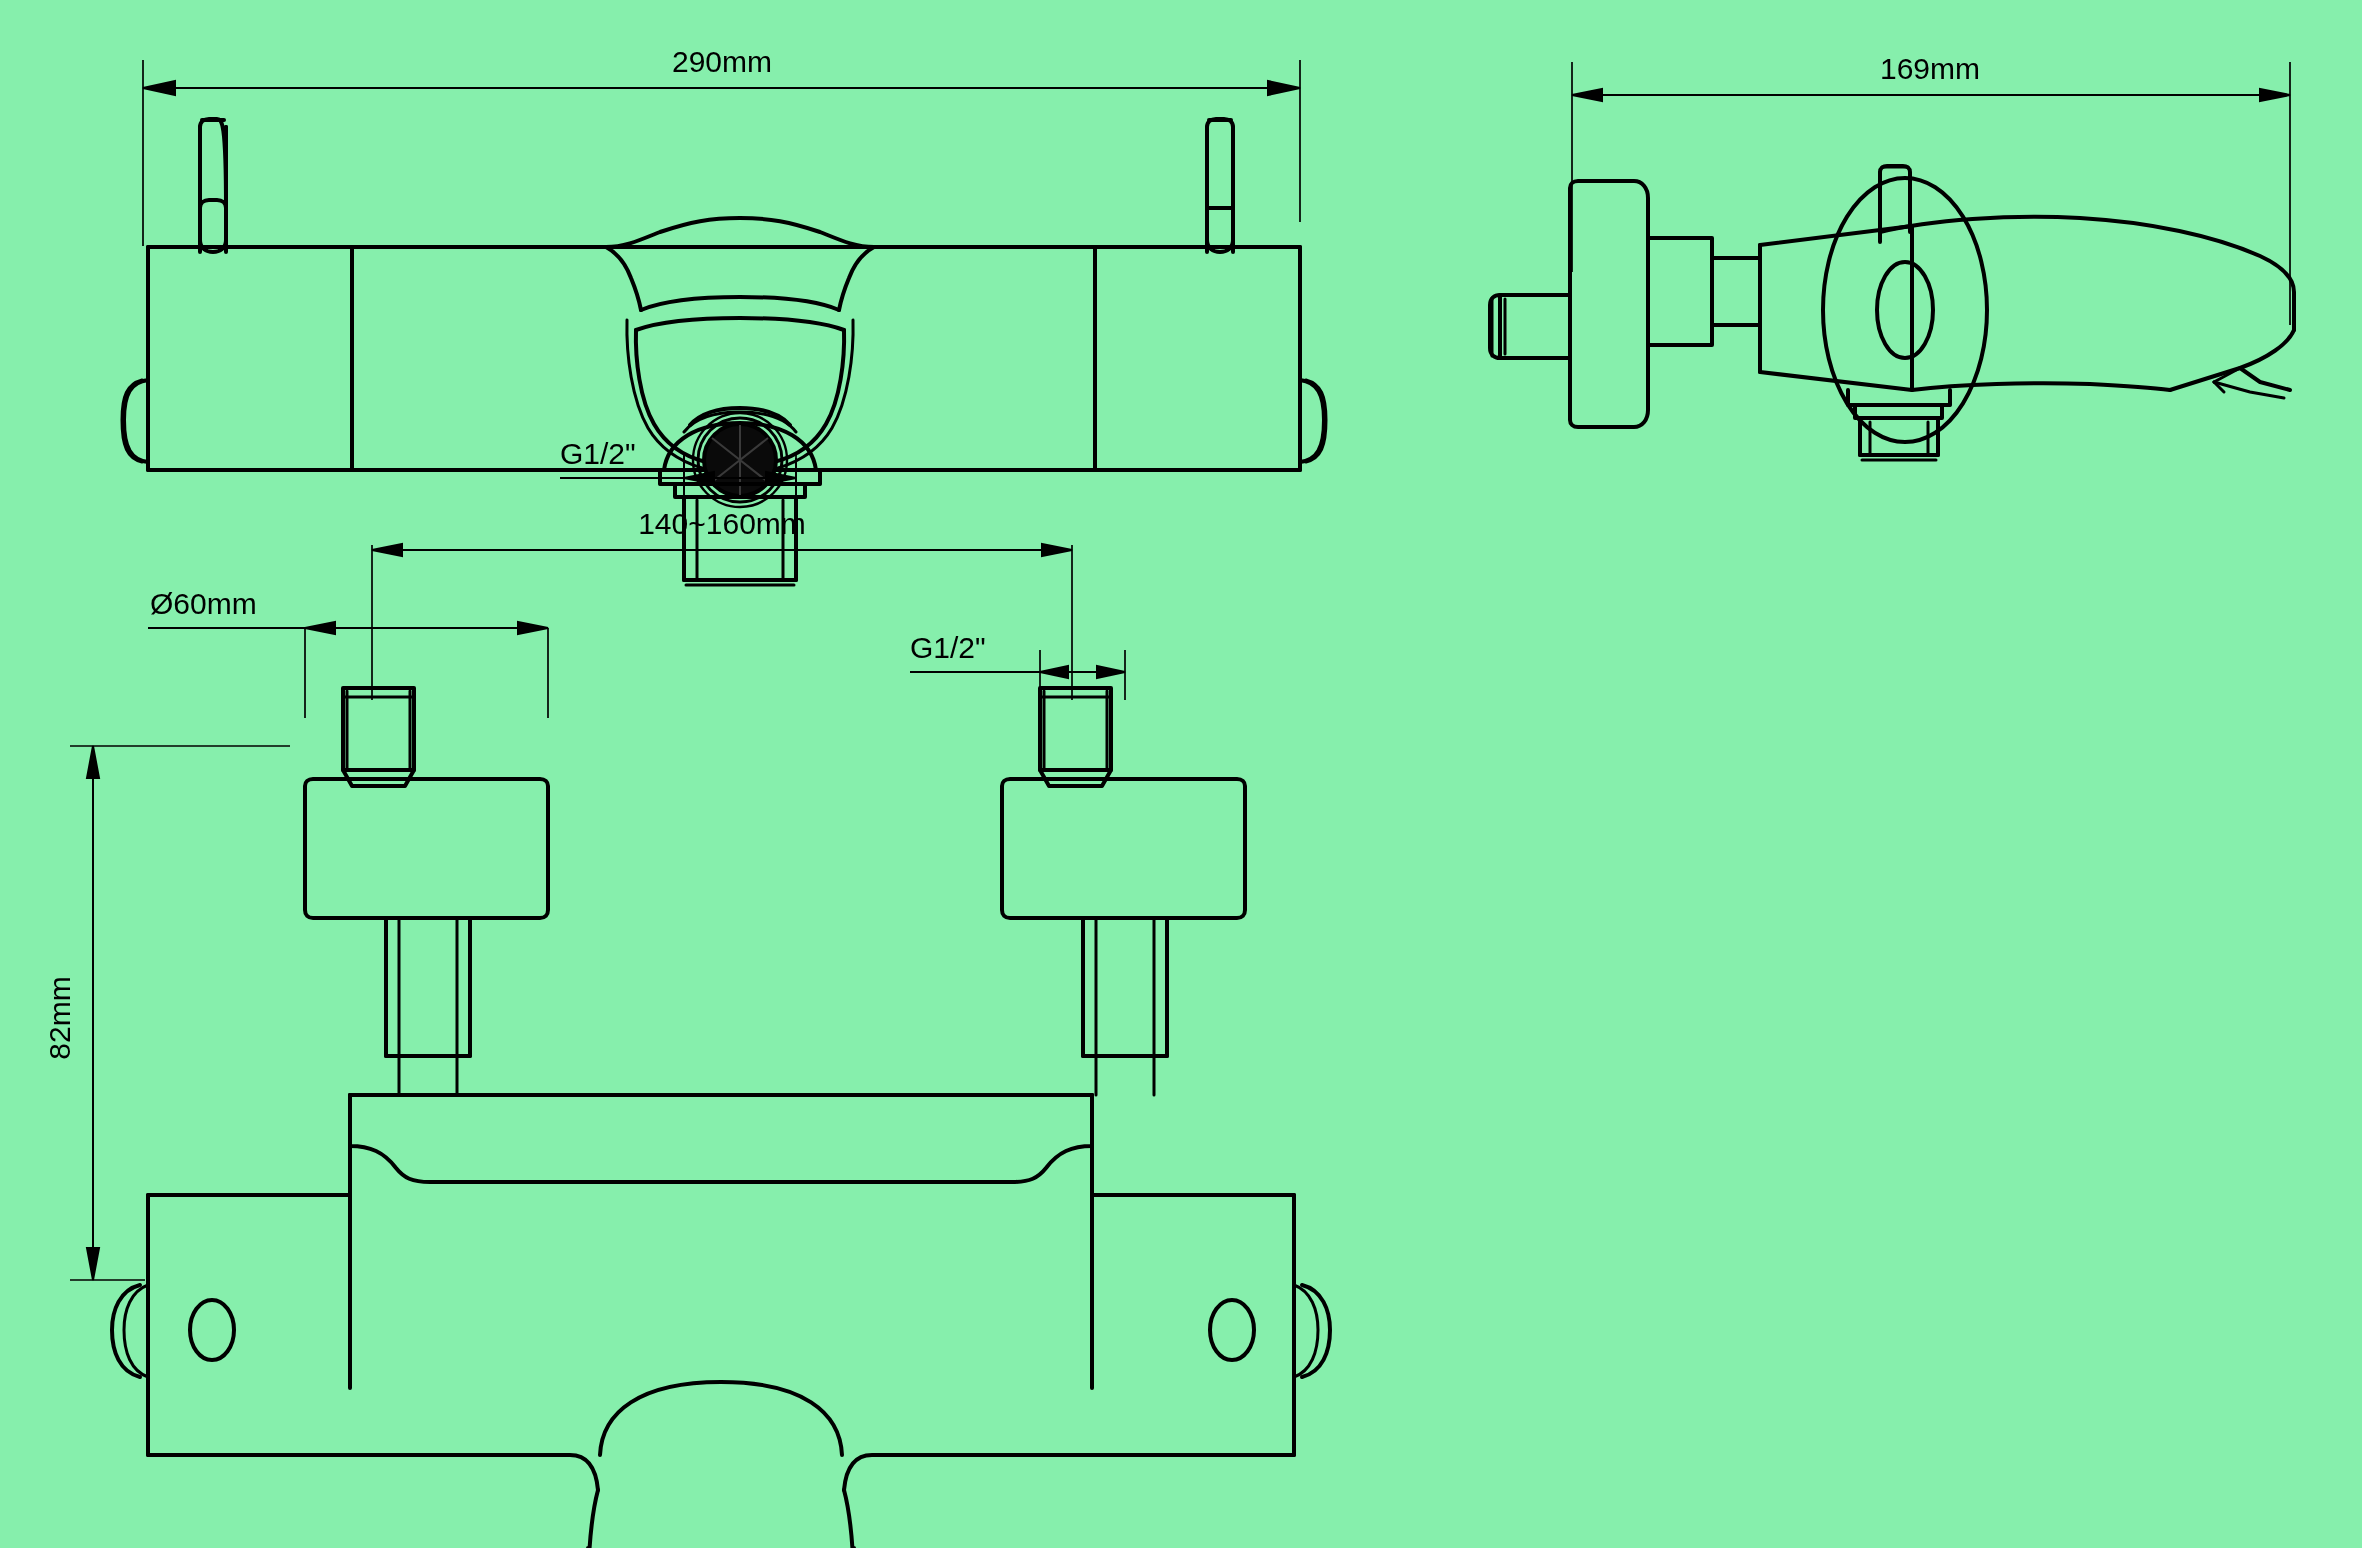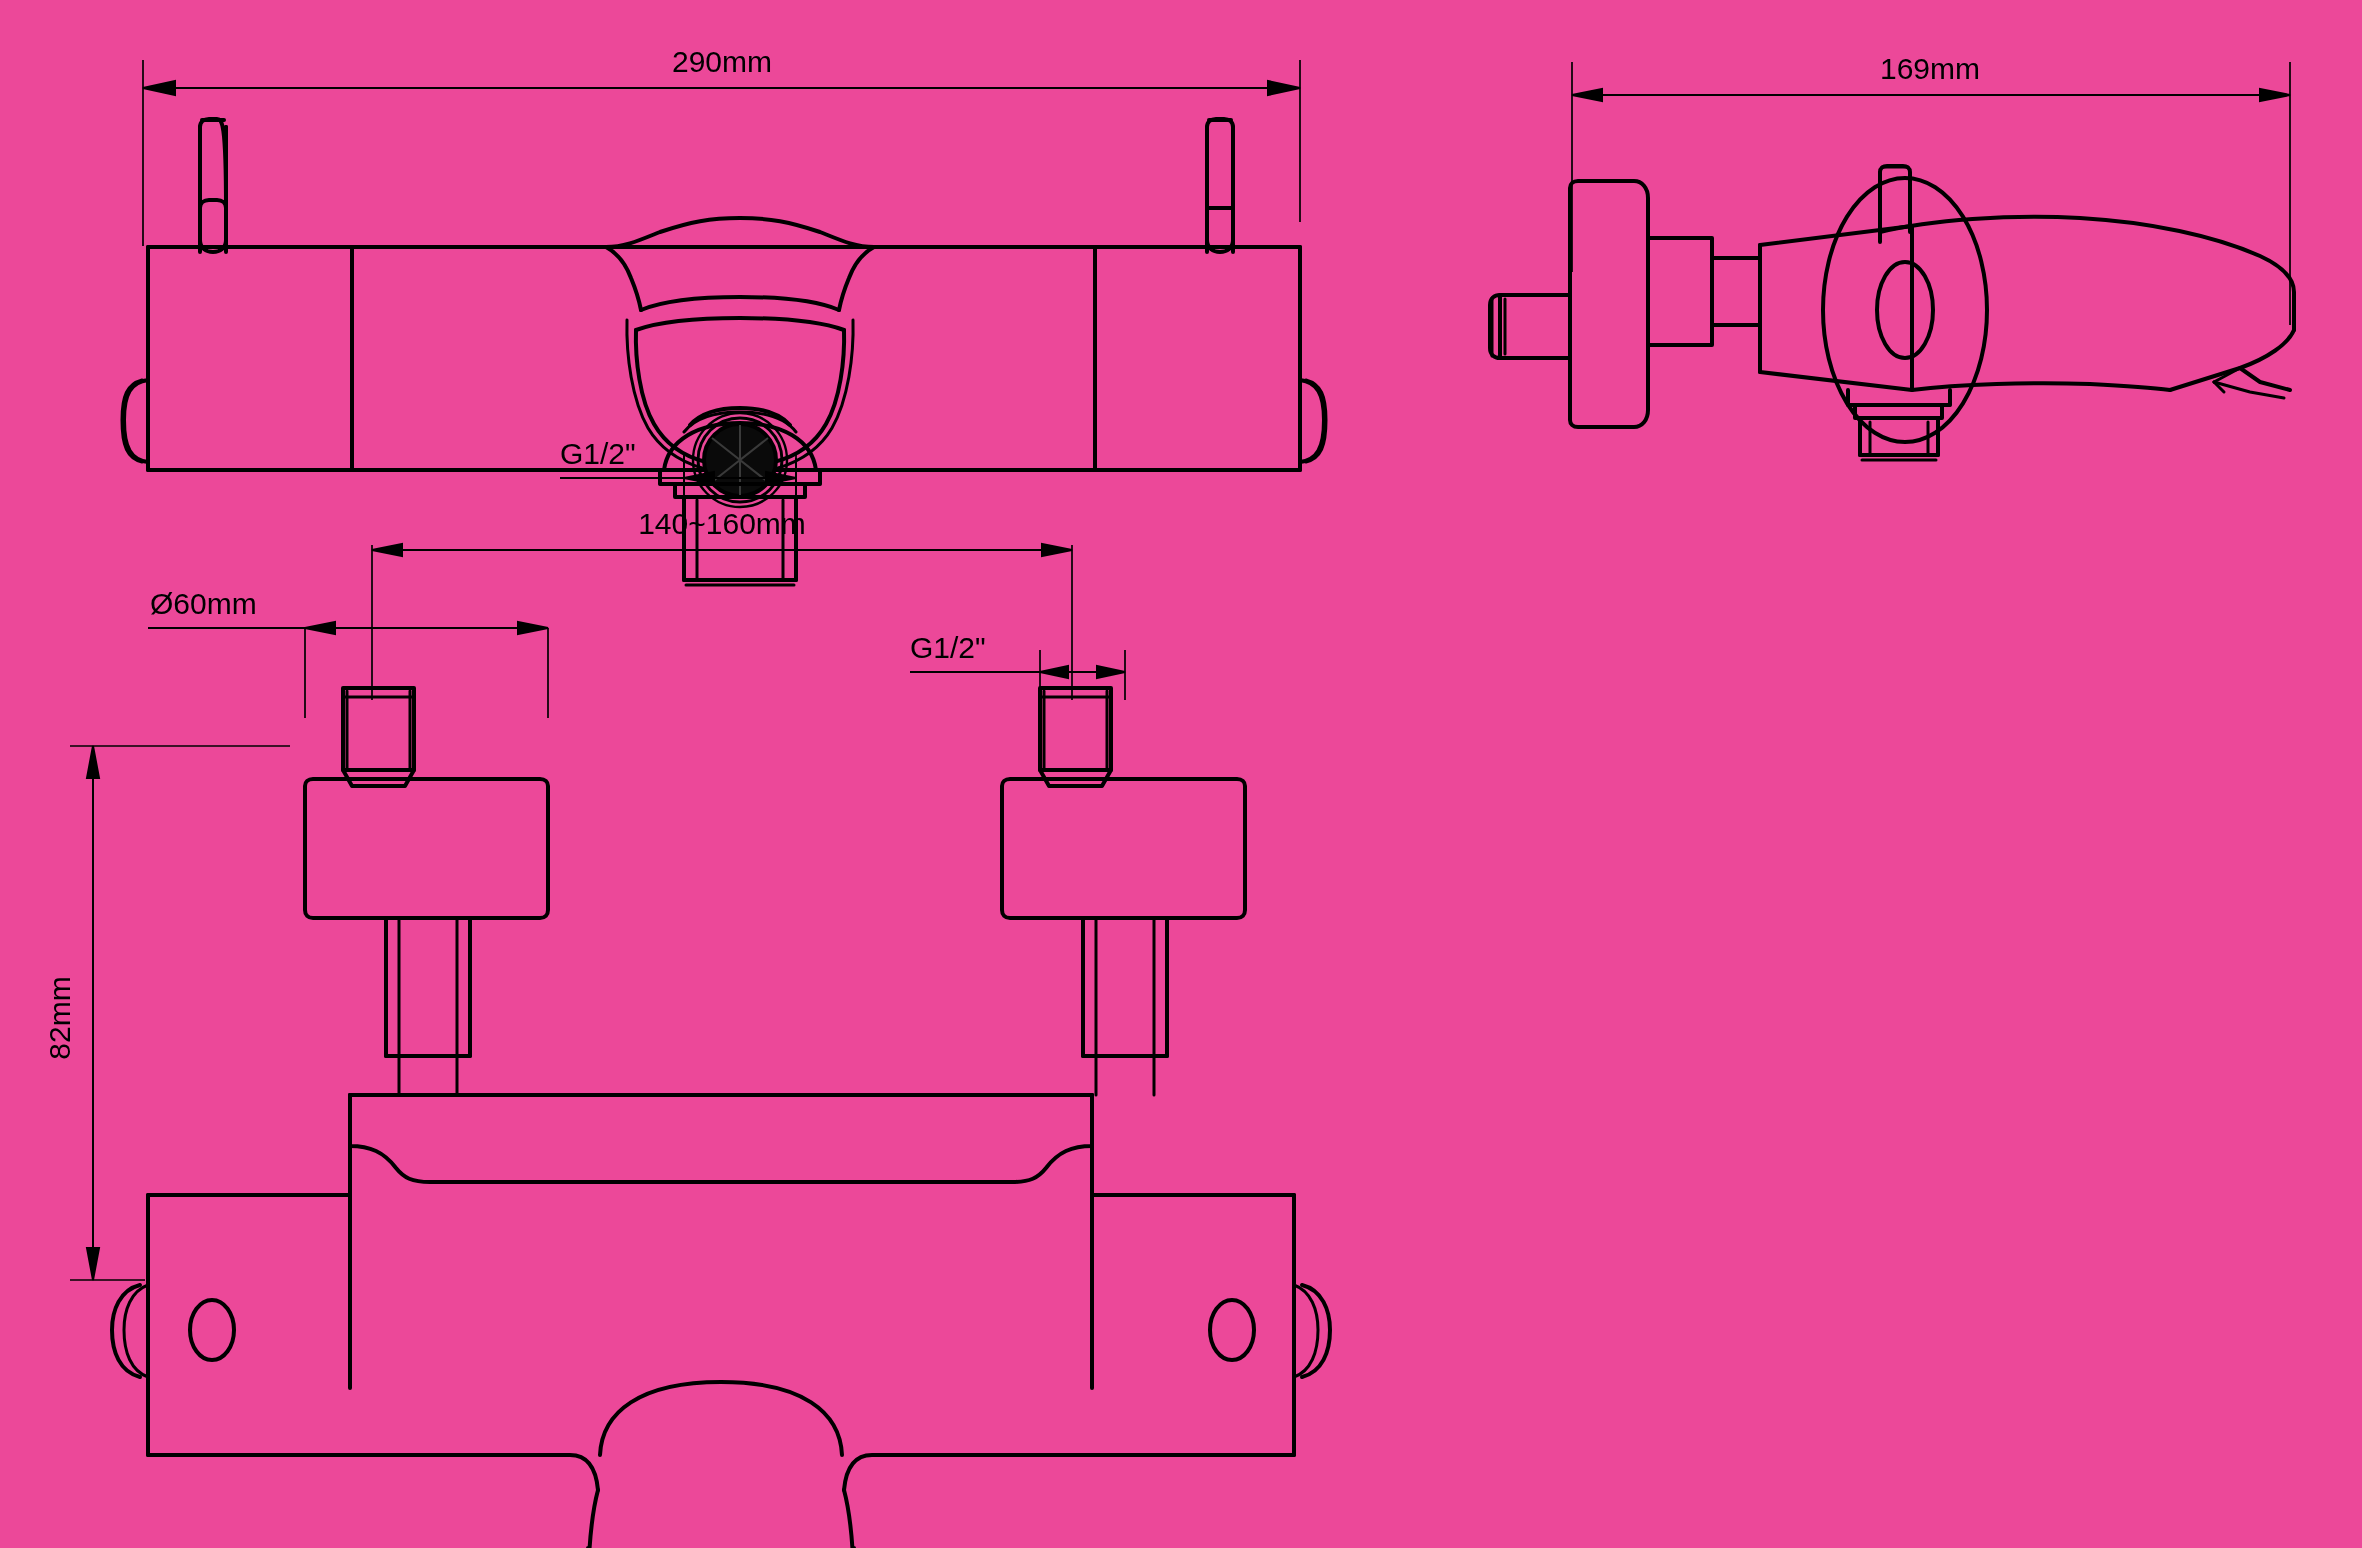--- a/index.html
+++ b/index.html
@@ -10,21 +10,21 @@
   body {
     width: 2362px;
     height: 1548px;
     font-family: "Liberation Sans", sans-serif;
     overflow: hidden;
   }
   #drawing-root {
     position: relative;
     width: 2362px;
     height: 1548px;
-    background: #ec4899;
+    background: #86efac;
   }
   svg.sheet {
     display: block;
     width: 2362px;
     height: 1548px;
   }
   .outline {
     fill: none;
     stroke: #000000;
     stroke-width: 4;

